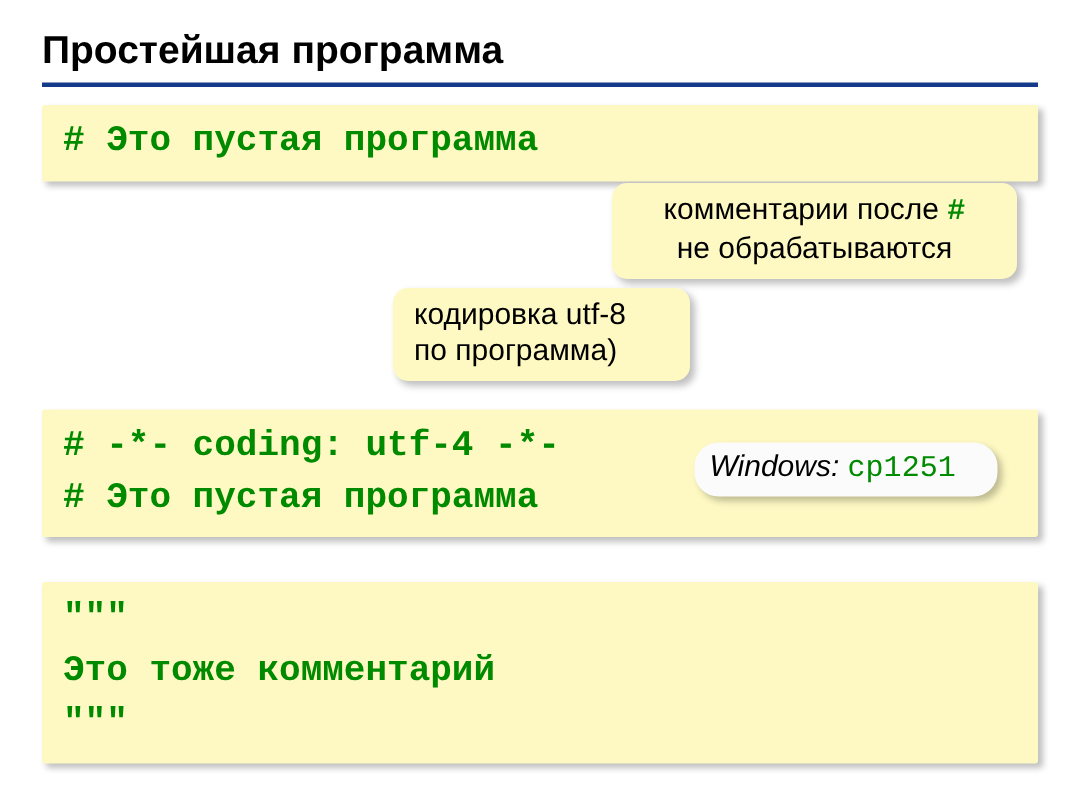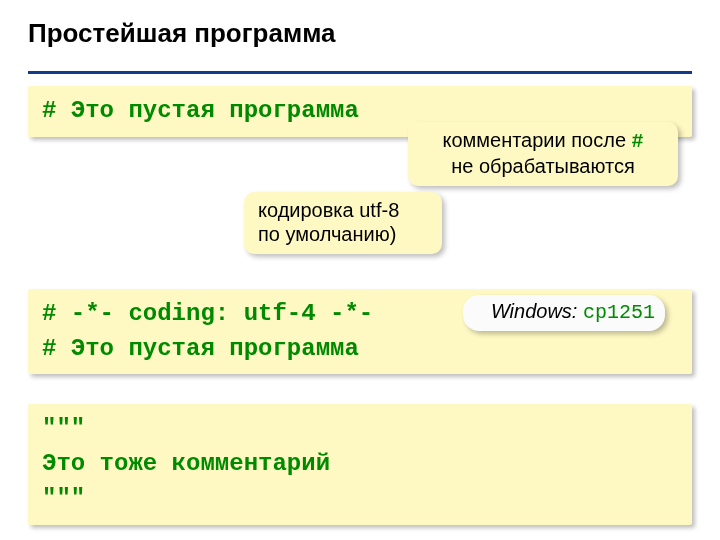--- a/index.html
+++ b/index.html
@@ -15,21 +15,21 @@
     position: relative;
     width: 720px;
     height: 540px;
     padding: 18px 28px 0 28px;
     box-sizing: border-box;
   }
   .title {
     font-size: 26px;
     font-weight: bold;
     color: #000;
-    margin: 0 0 22px 0;
+    margin: 0 0 6px 0;
   }
   .rule {
     height: 0;
     border-top: 3px solid #143a8a;
     margin-bottom: 12px;
   }
   .codebox {
     position: relative;
     background: #fef9c3;
     border-radius: 2px;
@@ -70,29 +70,29 @@
     font-style: italic;
   }
   #callout-comments {
     top: 122px;
     right: 42px;
     width: 242px;
     text-align: center;
   }
   #callout-encoding {
     top: 192px;
-    left: 244px;
+    left: 262px;
     width: 170px;
     text-align: left;
   }
   #callout-windows {
     top: 295px;
     right: 55px;
     width: 182px;
-    text-align: right;
+    text-align: left;
     background: #fbfbfb;
     border-radius: 16px;
     padding: 4px 10px 6px 10px;
     font-size: 20px;
   }
   .spacer-top { height: 138px; }
   .spacer-mid { height: 16px; }
 </style>
 </head>
 <body>
@@ -121,20 +121,20 @@
     <div class="line">"""</div>
   </div>
 
   <div id="callout-comments" class="callout">
     <span>комментарии после </span><span class="hash">#</span><br>
     <span>не обрабатываются</span>
   </div>
 
   <div id="callout-encoding" class="callout">
     <span>кодировка utf-8</span><br>
-    <span>по умолчанию)</span>
+    <span>по программа)</span>
   </div>
 
   <div id="callout-windows" class="callout">
     <span class="win">Windows: </span><span class="cp">cp1251</span>
   </div>
 
 </div>
 
 </body></html>

